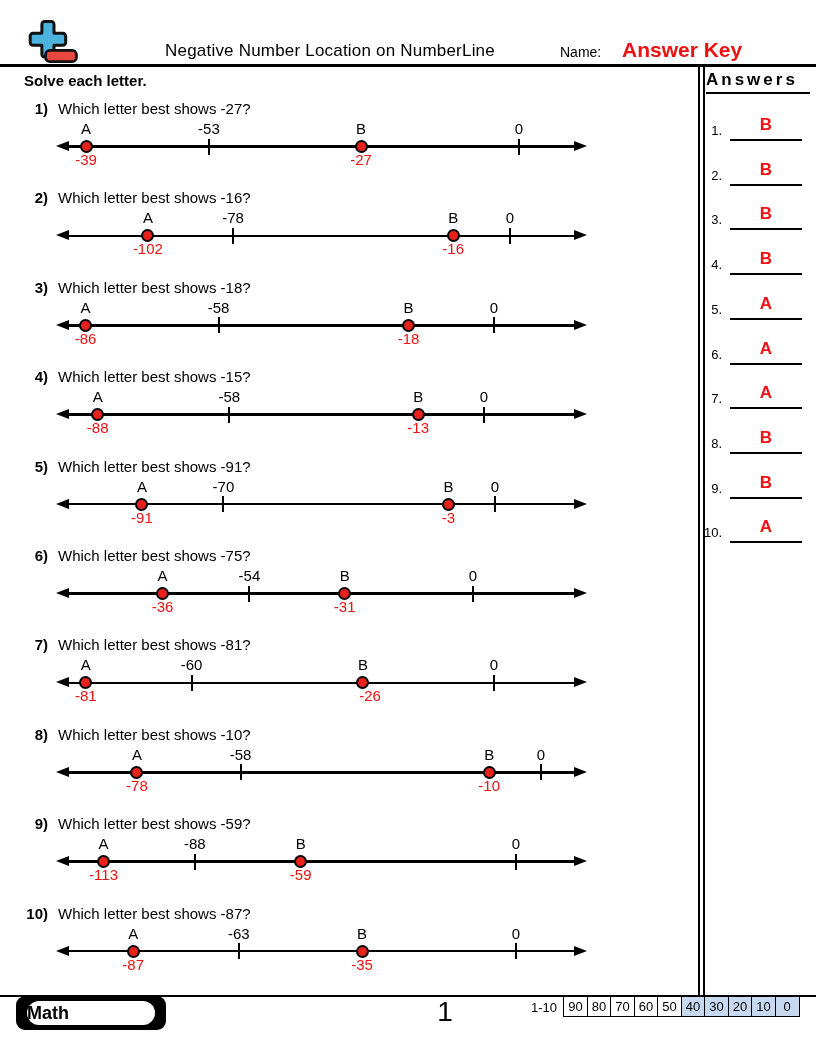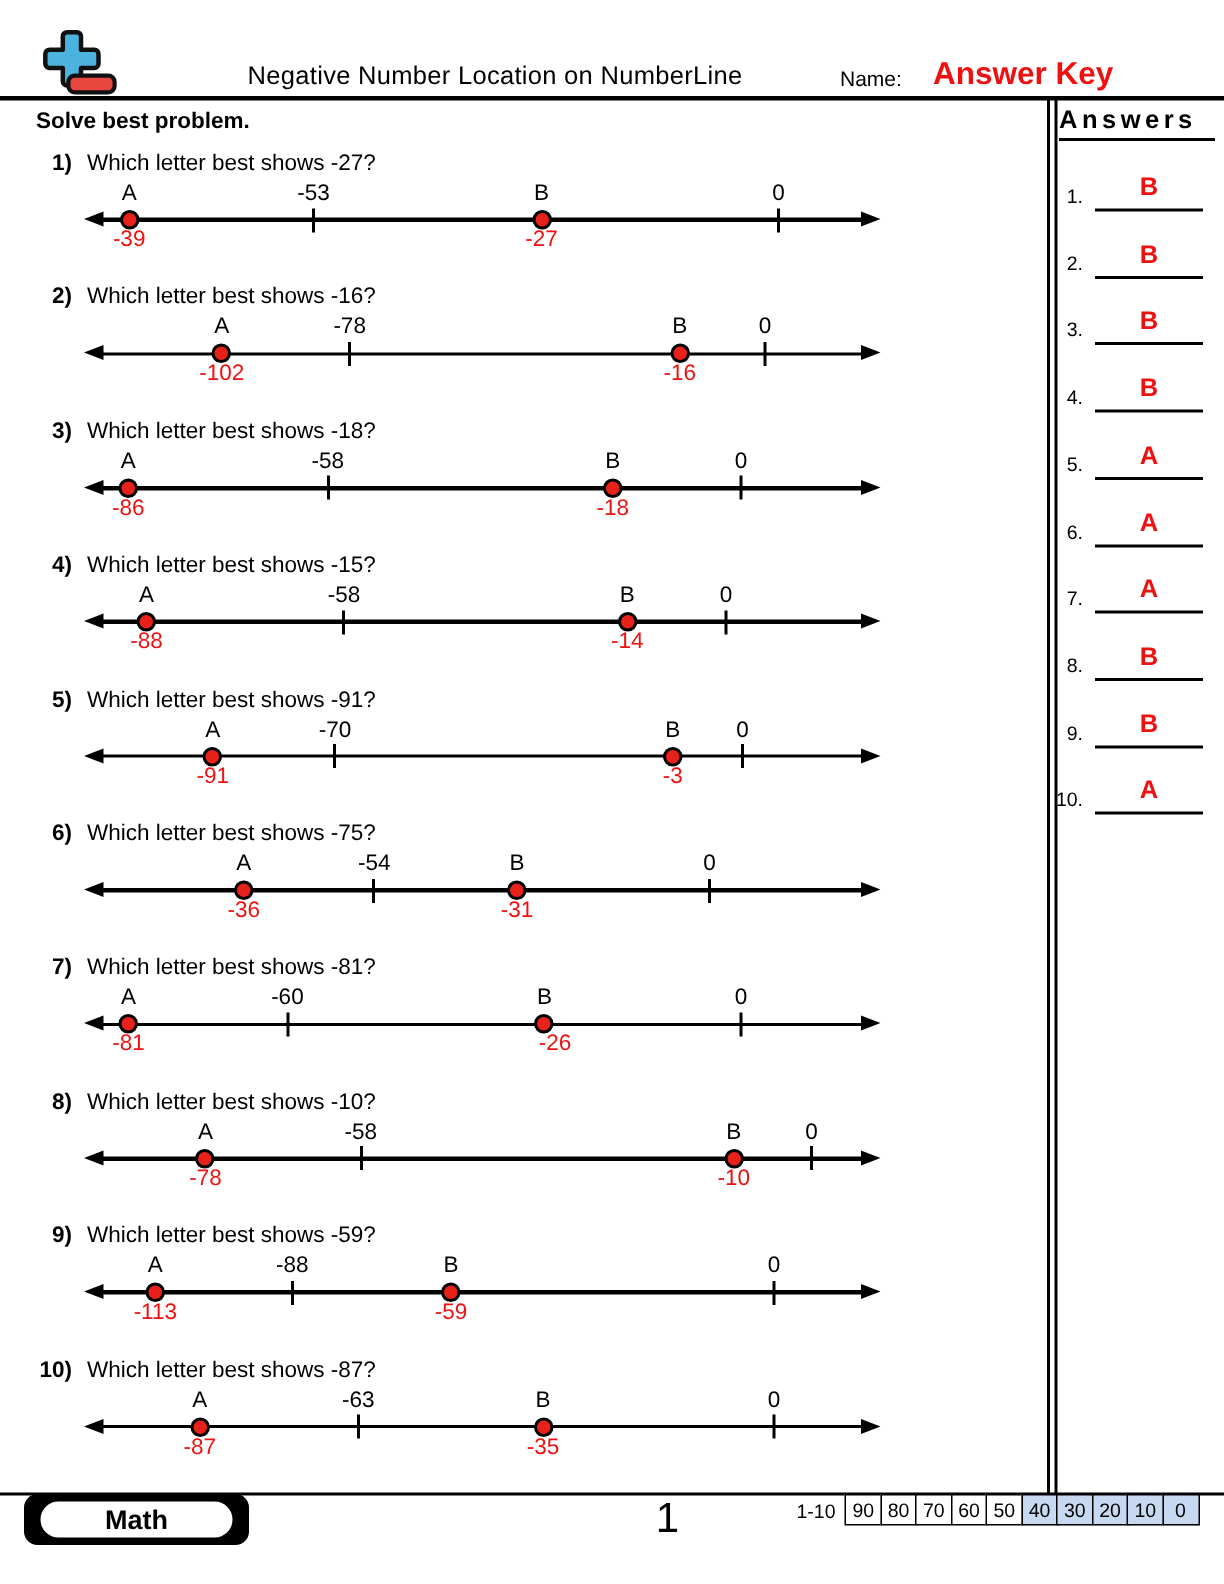--- a/index.html
+++ b/index.html
@@ -34,21 +34,21 @@
               border-bottom:5.5px solid transparent;border-left:13px solid #000;}
   .nl-tick{position:absolute;width:2px;height:16px;background:#000;}
   .nl-dot{position:absolute;width:13px;height:13px;border-radius:50%;background:var(--dot-red);
           border:2px solid #000;box-sizing:border-box;}
   .nl-top{position:absolute;top:20px;transform:translateX(-50%);font-size:15px;white-space:nowrap;}
   .nl-bot{position:absolute;top:51px;transform:translateX(-50%);font-size:15px;color:var(--red);white-space:nowrap;}
   
   .ftr-rule{position:absolute;left:0;top:995px;width:816px;height:2px;background:#000;}
   .math-badge{position:absolute;left:16px;top:996px;width:150px;height:34px;background:#000;border-radius:9px;}
   .math-pill{position:absolute;left:11px;top:5px;width:128px;height:24px;background:#fff;border-radius:12px;
-             text-align:center;font-size:18px;font-weight:bold;line-height:24px;}
+             font-size:18px;font-weight:bold;line-height:24px;}
   .ftr-site{position:absolute;left:175px;top:1010px;font-size:15px;}
   .ftr-page{position:absolute;left:420px;top:996px;width:50px;text-align:center;font-size:28px;}
   .score-label{position:absolute;left:523px;top:1000px;width:34px;text-align:right;font-size:13px;}
   .score-table{position:absolute;left:563px;top:996px;display:flex;}
   .score-cell{width:23px;height:19px;border:1.5px solid #000;margin-left:-1.5px;text-align:center;
               font-size:13px;line-height:19px;background:#fff;}
   .score-cell.hl{background:var(--hl-blue);}
   .score-cell:first-child{margin-left:0;}
   .logo-svg{position:absolute;left:26px;top:16px;width:56px;height:52px;}
 </style>
@@ -58,21 +58,21 @@
 <div id="page">
 
   <svg class="logo-svg" viewBox="0 0 60 50">
     <path d="M17,6 a3,3 0 0 1 3,-3 h7 a3,3 0 0 1 3,3 v9.5 h9.5 a3,3 0 0 1 3,3 v7 a3,3 0 0 1 -3,3 H30 v9.5 a3,3 0 0 1 -3,3 h-7 a3,3 0 0 1 -3,-3 V28.5 H7.5 a3,3 0 0 1 -3,-3 v-7 a3,3 0 0 1 3,-3 H17 z" fill="#4cb2de" stroke="#111" stroke-width="3.2" stroke-linejoin="round"></path>
     <rect x="21" y="34" width="33" height="12" rx="4.5" fill="#e84740" stroke="#111" stroke-width="3"></rect>
   </svg>
   <div class="hdr-title">Negative Number Location on NumberLine</div>
   <div class="hdr-name">Name:</div>
   <div class="hdr-key">Answer Key</div>
   <div class="hdr-rule"></div>
-  <div class="instructions">Solve best problem.</div>
+  <div class="instructions">Solve each letter.</div>
 
   <div class="vline" style="left:698px"></div>
   <div class="vline" style="left:703px"></div>
   <div class="ans-title">Answers</div>
   <div id="answers">
       <div class="ans-num" style="top: 123px;">1.</div>
       <div class="ans-letter" style="top: 115px;">B</div>
       <div class="ans-line" style="top: 139px;"></div>
       <div class="ans-num" style="top: 167.7px;">2.</div>
       <div class="ans-letter" style="top: 159.7px;">B</div>
@@ -163,21 +163,21 @@
         <div class="nl-arrow-r" style="left: 574px; top: 41px;"></div>
         <div class="nl-tick" style="left: 228.38px; top: 38.5px;"></div>
         <div class="nl-tick" style="left: 483px; top: 38.5px;"></div>
         <div class="nl-top" style="left: 97.68px;">A</div>
         <div class="nl-top" style="left: 229.38px;">-58</div>
         <div class="nl-top" style="left: 418.15px;">B</div>
         <div class="nl-top" style="left: 484px;">0</div>
         <div class="nl-dot" style="left: 91.18px; top: 40px;"></div>
         <div class="nl-dot" style="left: 411.65px; top: 40px;"></div>
         <div class="nl-bot" style="left: 97.68px;">-88</div>
-        <div class="nl-bot" style="left: 418.15px;">-14</div>
+        <div class="nl-bot" style="left: 418.15px;">-13</div>
       </div>
       <div class="problem" style="top: 457.6px;">
         <div class="q-num">5)</div>
         <div class="q-text">Which letter best shows -91?</div>
         <div class="nl-line" style="left: 66px; width: 510px; top: 45.25px;"></div>
         <div class="nl-arrow-l" style="left: 56px; top: 41px;"></div>
         <div class="nl-arrow-r" style="left: 574px; top: 41px;"></div>
         <div class="nl-tick" style="left: 222.4px; top: 38.5px;"></div>
         <div class="nl-tick" style="left: 494px; top: 38.5px;"></div>
         <div class="nl-top" style="left: 141.92px;">A</div>

